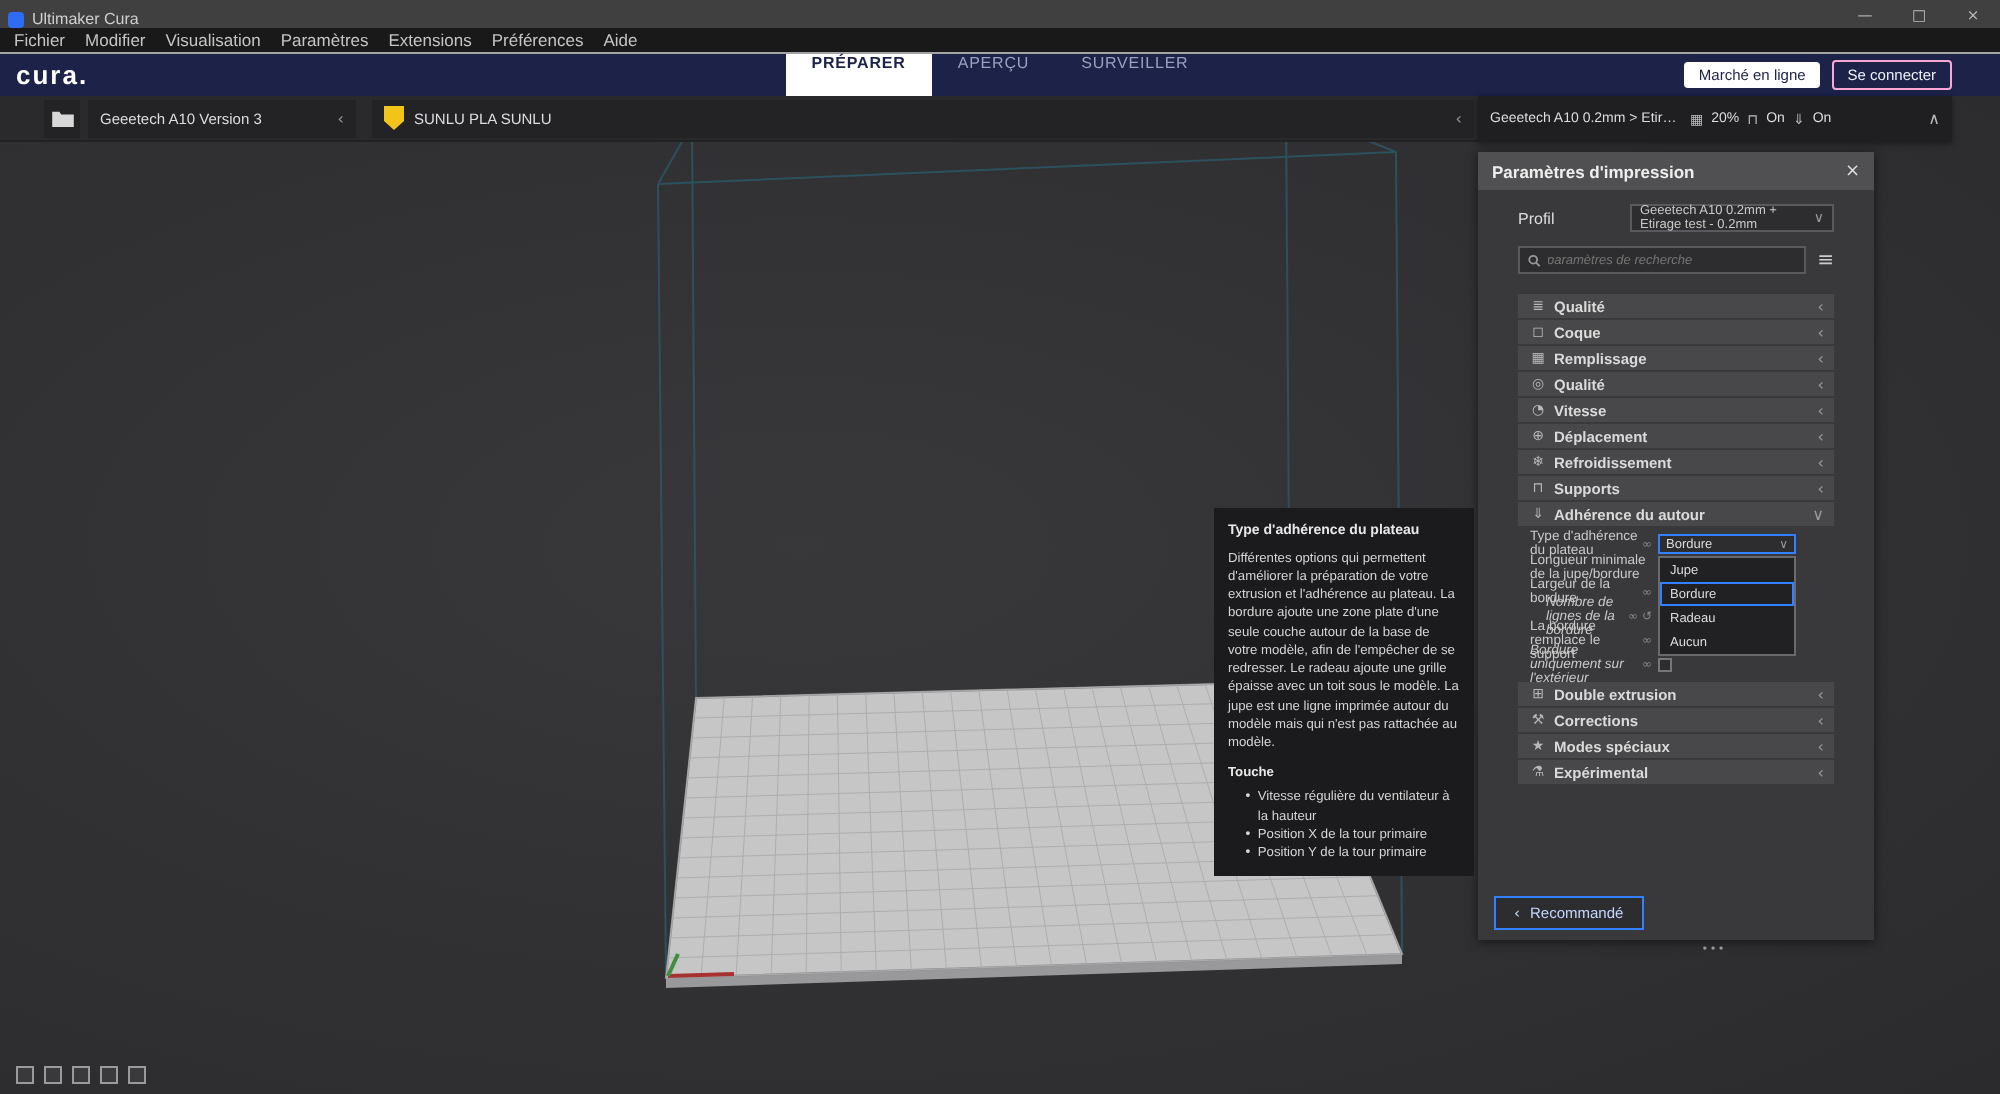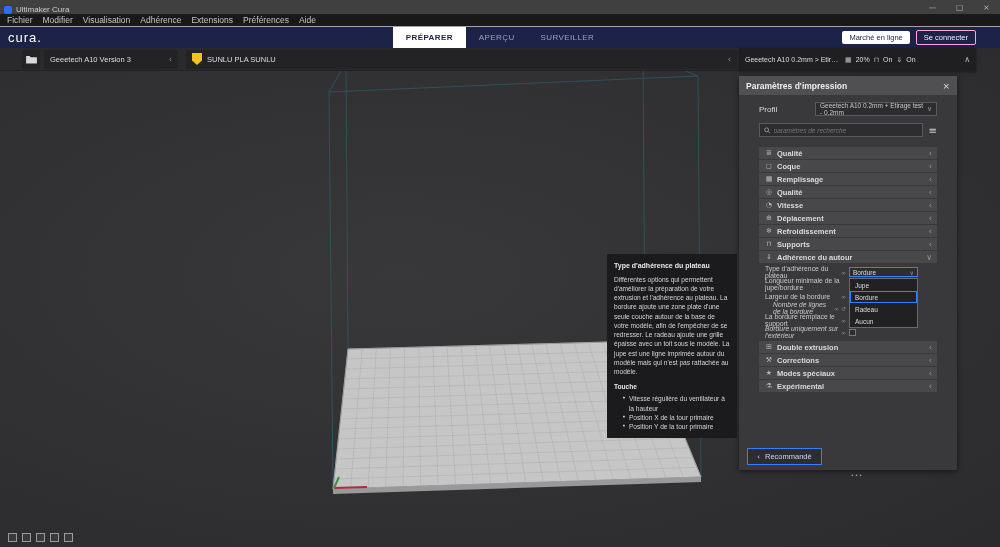--- a/index.html
+++ b/index.html
@@ -12,23 +12,23 @@
   .app-icon{width:8px;height:8px;margin:0 4px 0 4px;background:#2f6bf3;border-radius:2px}
   .win-controls{margin-left:auto;display:flex;height:100%}
   .win-btn{width:27px;display:flex;align-items:center;justify-content:center;font-size:7.5px;color:#bbb}
 
   
   .menubar{height:13px;background:#191919;display:flex;align-items:center;color:#c5c5c5;font-size:8.5px;border-bottom:1px solid #a3a3a3;padding-left:2px}
   .menu-item{padding:0 5px}
 
   
   .header{height:21px;background:#1c2248;display:flex;align-items:center;position:relative;color:#fff}
-  .logo{font-size:13px;font-weight:normal;letter-spacing:1px;margin-left:8px;z-index:1}
+  .logo{font-size:13px;font-weight:bold;letter-spacing:1px;margin-left:8px;z-index:1}
   .tabs{position:absolute;left:0;right:0;top:0;bottom:0;display:flex;justify-content:center;align-items:stretch}
-  .tab{display:flex;align-items:center;padding:0 13px;font-size:8px;color:#9aa0bd;letter-spacing:.4px}
+  .tab{display:flex;padding:0 13px;font-size:8px;color:#9aa0bd;letter-spacing:.4px}
   .tab.active{background:#fff;color:#1c2248;font-weight:bold}
   .header-actions{margin-left:auto;display:flex;gap:6px;margin-right:24px;z-index:1;align-items:center}
   .btn-marketplace{background:#fff;color:#1c2248;font-size:7.5px;padding:2px 7px;border-radius:2px}
   .btn-signin{border:1px solid #f9a8d4;color:#eef0fa;font-size:7.5px;padding:2px 7px;border-radius:2px}
 
   
   .main{position:relative;height:499px;background:radial-gradient(ellipse at 40% 45%,#38383a 0%,#2b2b2d 100%)}
   #scene{position:absolute;left:0;top:0}
 
   
@@ -39,21 +39,21 @@
   .material-select{flex:1;height:19px;background:#232325;margin-left:8px;margin-right:2px;display:flex;align-items:center;padding:0 6px;color:#ddd;font-size:7.5px;gap:5px}
   .shield{width:10px;height:12px;background:#f0c419;clip-path:polygon(0 0,100% 0,100% 62%,50% 100%,0 62%)}
 
   
   .summary-bar{position:absolute;left:739px;top:0;width:237px;height:23px;background:#1f1f21;display:flex;align-items:center;color:#ddd;font-size:7px;padding:0 6px;gap:4px;box-shadow:0 1px 3px rgba(0,0,0,.4)}
   .sum-text{max-width:96px;white-space:nowrap;overflow:hidden;text-overflow:ellipsis}
   .sum-icon{color:#bbb;font-size:7px}
   .sum-caret{margin-left:auto;color:#bbb;font-size:8px}
 
   
-  .panel{position:absolute;left:739px;top:28px;width:218px;height:394px;background:#39393b;box-shadow:0 1px 5px rgba(0,0,0,.55);display:flex;flex-direction:column}
+  .panel{position:absolute;left:739px;top:28px;width:198px;height:394px;background:#39393b;box-shadow:0 1px 5px rgba(0,0,0,.55);display:flex;flex-direction:column}
   .panel-header{height:19px;background:#505053;display:flex;align-items:center;padding:0 7px;font-size:8.5px;font-weight:bold;color:#eee;flex:none}
   .panel-close{margin-left:auto;color:#ddd;font-size:9px;font-weight:normal}
   .panel-body{padding:7px 20px;flex:1;position:relative}
   .profile-row{display:flex;align-items:center;margin-bottom:7px}
   .profile-label{font-size:8px;color:#ddd;width:56px}
   .select{flex:1;height:14px;border:1px solid #5a5a5e;background:#2d2d2f;color:#c9c9c9;font-size:6.5px;display:flex;align-items:center;padding:0 4px}
   .select .caret{margin-left:auto;color:#999;font-size:7px}
   .search-row{display:flex;align-items:center;margin-bottom:10px}
   .search-box{flex:1;height:14px;border:1px solid #5a5a5e;background:#2d2d2f;display:flex;align-items:center;padding:0 4px;gap:3px}
   .search-box input{background:transparent;border:none;outline:none;color:#9f9f9f;font-size:6.5px;font-style:italic;width:100%;font-family:inherit}
@@ -100,21 +100,21 @@
     <span class="win-btn icon">—</span>
     <span class="win-btn icon">□</span>
     <span class="win-btn icon">×</span>
   </div>
 </div>
 
 <div class="menubar">
   <span class="menu-item">Fichier</span>
   <span class="menu-item">Modifier</span>
   <span class="menu-item">Visualisation</span>
-  <span class="menu-item">Adhérence</span>
+  <span class="menu-item">Paramètres</span>
   <span class="menu-item">Extensions</span>
   <span class="menu-item">Préférences</span>
   <span class="menu-item">Aide</span>
 </div>
 
 <div class="header">
   <span class="logo">cura.</span>
   <div class="tabs">
     <div class="tab active">
         <span>PRÉPARER</span>

